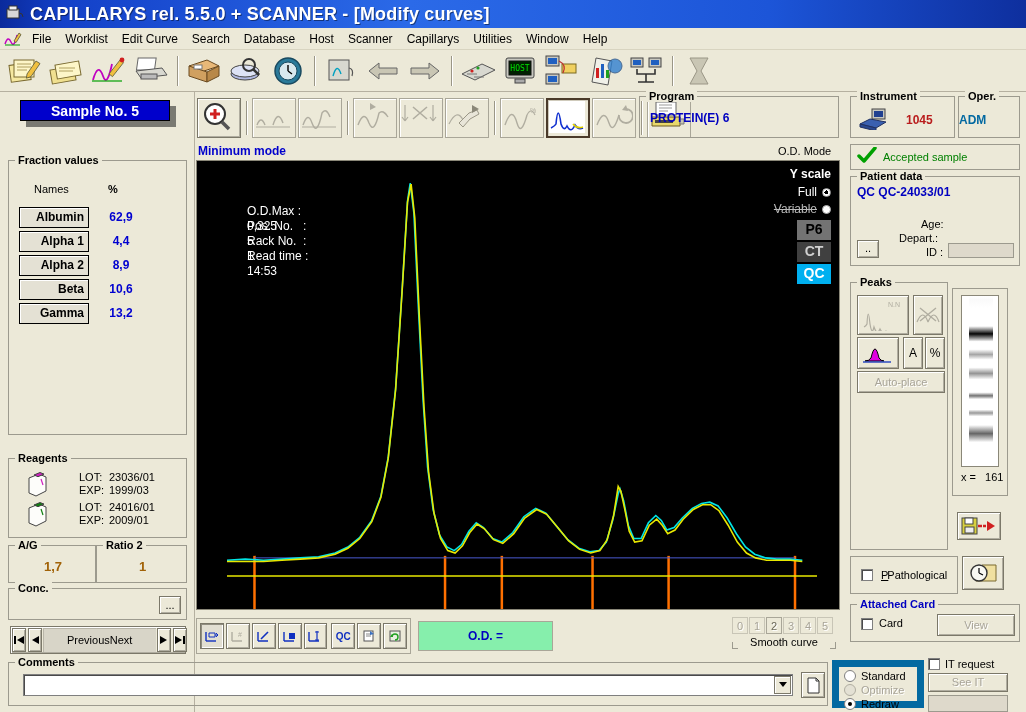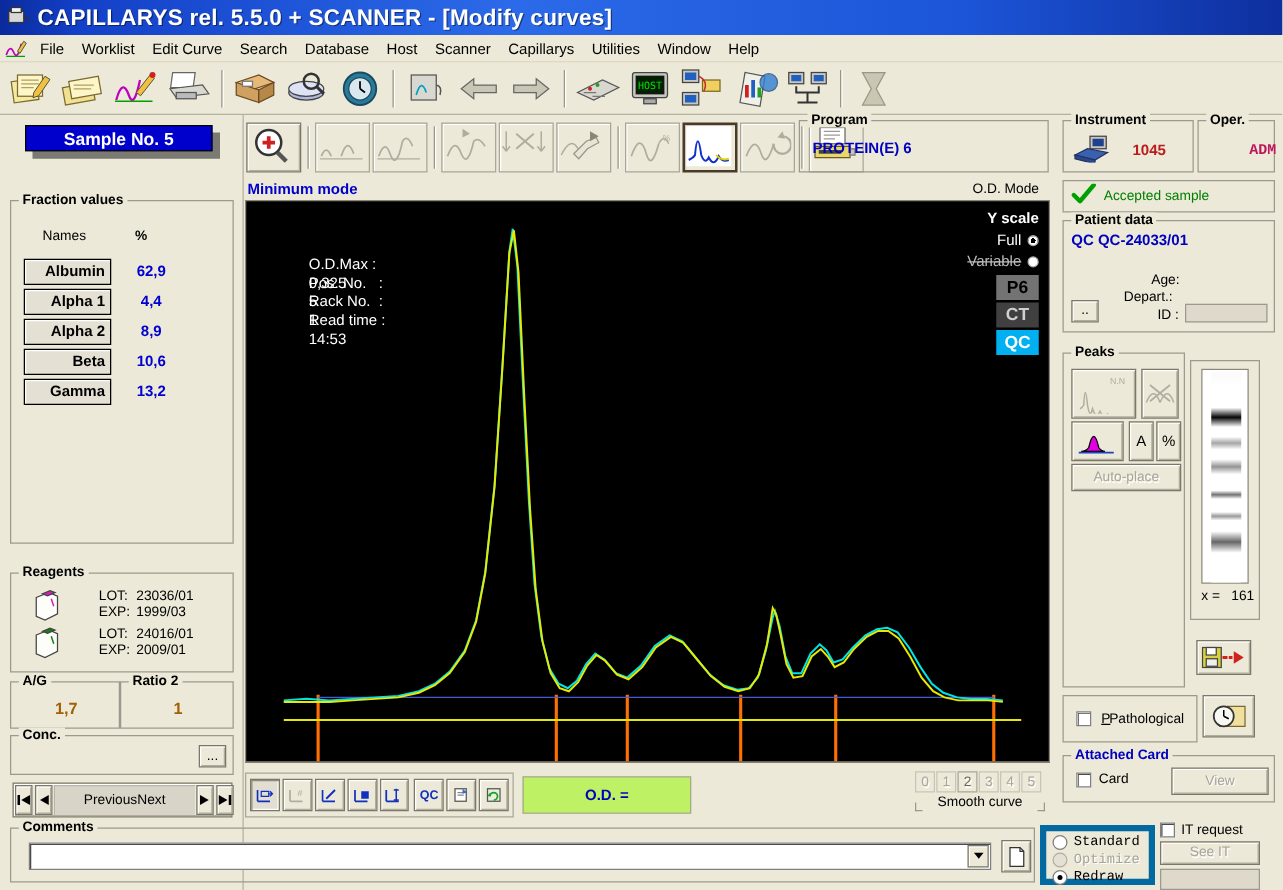--- a/index.html
+++ b/index.html
@@ -642,21 +642,21 @@
     <div class="btn3d" style="width:24px;height:26px;margin:2px 3px 2px 1px; display:flex;align-items:center;justify-content:center;">
       <svg width="14" height="14" viewBox="0 0 14 14">
           <rect x="2" y="2" width="10" height="10" fill="#e8f0e0" stroke="#555"></rect>
           <path d="M4 8 a3 3 0 1 1 3 3" stroke="#20a020" fill="none" stroke-width="1.4"></path>
           <path d="M4 5 l1 3 l-3 0 z" fill="#20a020"></path>
         </svg>
     </div>
   </div>
 
   <div style="position:absolute; left:418px; top:621px; width:135px; height:30px;
-              border:1px solid #a9a698; background:#bef264; display:flex; align-items:center; justify-content:center;">
+              border:1px solid #a9a698; background:#86efac; display:flex; align-items:center; justify-content:center;">
     <span style="font-size:12px; font-weight:bold; color:#0000c0;">O.D. =</span>
   </div>
 
   <div style="position:absolute; left:732px; top:617px; width:104px; height:38px;">
     <div style="display:flex; gap:1px;">
       <span class="numbtn">0</span>
       <span class="numbtn">1</span>
       <span class="numbtn on">2</span>
       <span class="numbtn">3</span>
       <span class="numbtn">4</span>
@@ -684,21 +684,21 @@
         <rect x="16" y="3" width="9" height="6" fill="#204090"></rect>
         <path d="M2 16 l10 -5 l16 3 l-10 6 z" fill="#3a60b0" stroke="#203060"></path>
         <path d="M2 16 v3 l16 4 v-3 z" fill="#2a4890" stroke="#203060"></path>
       </svg>
     </div>
     <span style="position:absolute; left:55px; top:16px; font-size:12px; font-weight:bold; color:#b91c1c;">1045</span>
   </div>
 
   <div class="gb" style="left:958px; top:96px; width:62px; height:42px;">
     <span class="gb-t">Oper.</span>
-    <span style="position:absolute; left:0; top:16px; width:62px; text-align:right; font-size:12px; font-weight:bold; color:#be185d;font-family:Liberation Mono, monospace;">ADM</span>
+    <span style="position:absolute; left:0; top:16px; width:62px; text-align:left; font-size:12px; font-weight:bold; color:#0369a1;">ADM</span>
   </div>
 
   <div class="acc-box" style="left:850px; top:144px; width:170px; height:26px; padding-left:6px;">
     <span>
       <svg width="20" height="18" viewBox="0 0 20 18">
         <path d="M2 9 l5 5 l11 -13" stroke="#00a000" stroke-width="3.5" fill="none" stroke-linecap="round" stroke-linejoin="round"></path>
       </svg>
     </span>
     <span class="acc-txt">Accepted sample</span>
   </div>
@@ -776,21 +776,21 @@
     </svg>
   </div>
 
   <div class="gb blue" style="left:850px; top:604px; width:170px; height:38px;">
     <span class="gb-t">Attached Card</span>
     <span class="cb" style="position:absolute; left:10px; top:13px;"></span>
     <span class="lbl" style="position:absolute; left:28px; top:12px;">Card</span>
     <div class="btn3d dis" style="position:absolute; left:86px; top:9px; width:78px; height:22px; line-height:20px;">View</div>
   </div>
 
-  <div style="position:absolute; left:832px; top:660px; width:92px; height:48px; border:5px solid #0369a1;font-family:Liberation Mono, monospace;">
+  <div style="position:absolute; left:832px; top:660px; width:92px; height:48px; border:7px solid #0369a1;">
     <div style="position:absolute; left:5px; top:3px; display:flex; align-items:center; gap:5px;">
       <span class="rb"></span>
       <span class="lbl">Standard</span>
     </div>
     <div style="position:absolute; left:5px; top:17px; display:flex; align-items:center; gap:5px;">
       <span class="rb dis"></span>
       <span class="lbl dis">Optimize</span>
     </div>
     <div style="position:absolute; left:5px; top:31px; display:flex; align-items:center; gap:5px;">
       <span class="rb on"></span>

